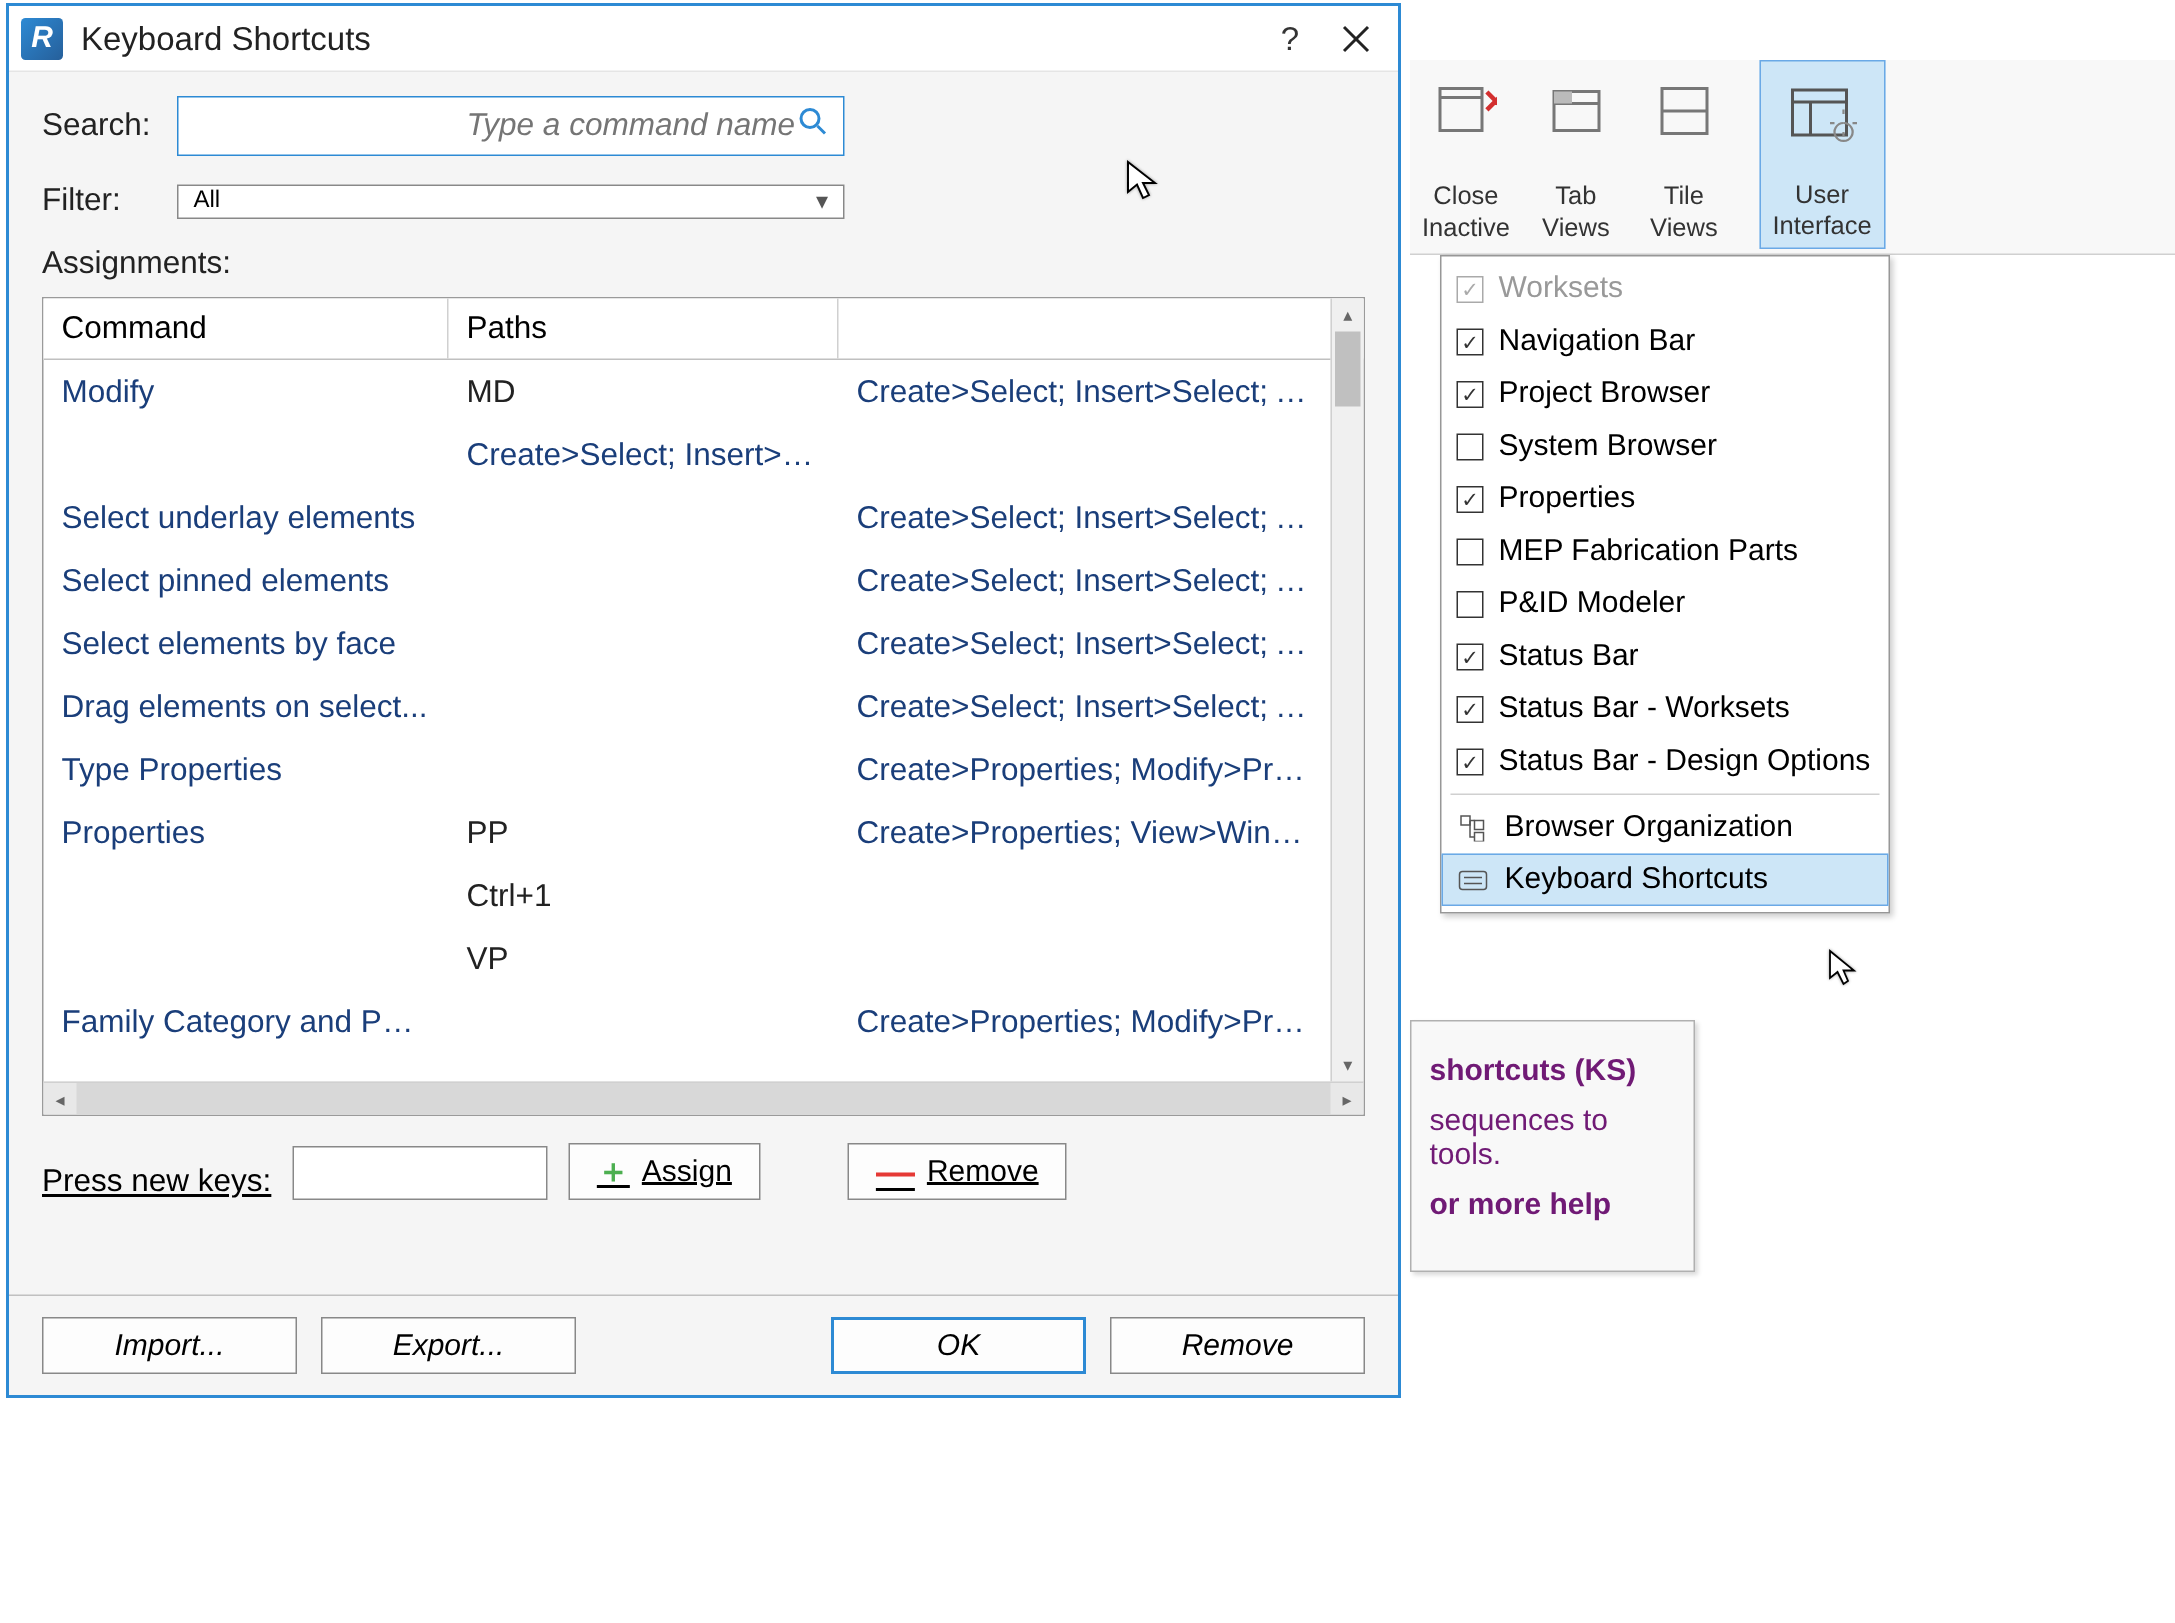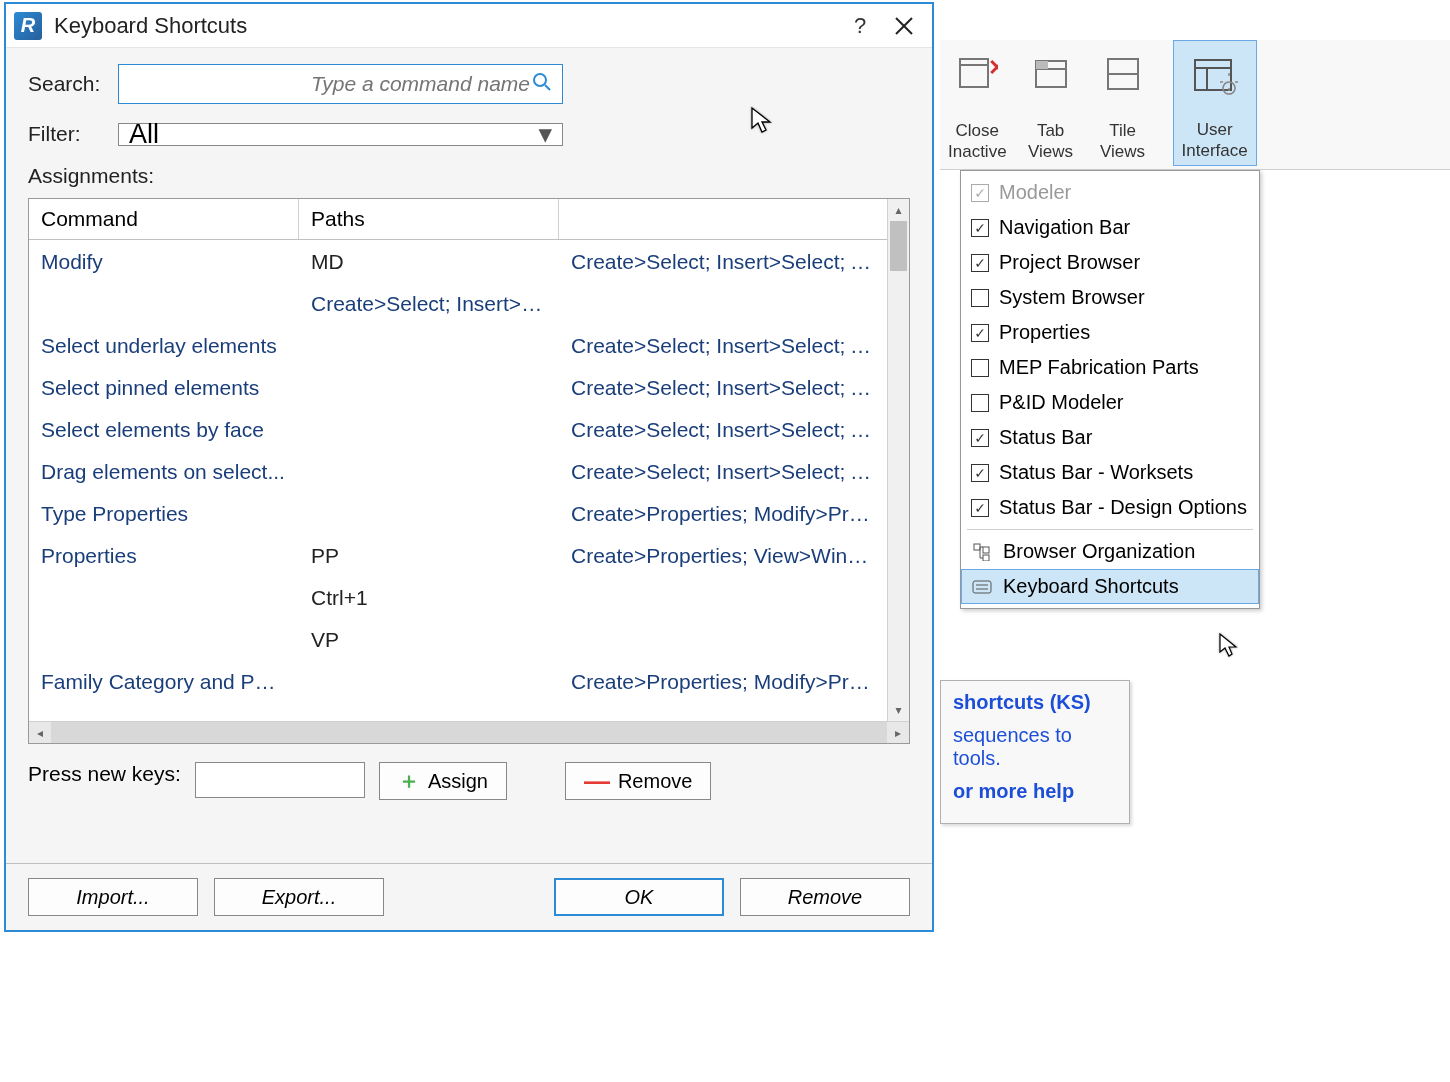--- a/index.html
+++ b/index.html
@@ -77,24 +77,24 @@
   .ui-menu .ic { width:22px; display:inline-flex;justify-content:center; color:#555; }
 
   
   .tooltip {
     position:absolute;
     top:680px;
     left:940px;
     width:190px;
     background:#f8f8f8;
     border:1px solid #b0b0b0;
-    padding:10px 12px;
+    padding:22px 12px;
     font-size:20px;
     box-shadow:2px 2px 3px rgba(0,0,0,0.15);
-    color:#1d4ed8;
+    color:#701a75;
   }
   .tooltip .tline { margin-bottom:10px; }
 
   
   .dialog {
     position:absolute;
     top:2px; left:4px;
     width:930px;
     height:930px;
     background:#f5f5f5;
@@ -132,21 +132,21 @@
     position:relative;
   }
   .search-box input {
     border:0;outline:0;flex:1;font-size:21px;font-style:italic;color:#666;background:transparent;text-align:right;
   }
   .search-box .srch-ic { color:#2d8ad4; font-size:20px;}
   .filter-sel {
     flex:0 0 445px; height:23px;
     border:1px solid #888; background:#fff;
     display:flex;align-items:center;justify-content:space-between;
-    padding:0 10px; font-size:27px;
+    padding:0 10px; font-size:16px;
   }
   .sec-lbl { font-size:21px;color:#222;margin:12px 0 10px 0; }
 
   .table-wrap {
     border:1px solid #9a9a9a;
     background:#fff;
     height:546px;
     position:relative;
     display:flex;
     flex-direction:column;
@@ -177,21 +177,21 @@
   .vscroll .arrow { height:22px;display:flex;align-items:center;justify-content:center;color:#666;font-size:12px;cursor:pointer;}
   .vscroll .thumb { position:absolute; top:22px; left:2px; right:2px; height:50px; background:#c0c0c0;}
   .hscroll {
     position:absolute; left:0; right:0; bottom:0; height:22px;
     background:#e8e8e8; border-top:1px solid #d0d0d0;
     display:flex;align-items:center;justify-content:space-between;
   }
   .hscroll .arrow { width:22px;display:flex;align-items:center;justify-content:center;color:#666;font-size:12px;cursor:pointer;}
   .hscroll .track { flex:1;height:100%;background:#d8d8d8;}
 
-  .press-row { display:flex;align-items:flex-start;gap:14px;margin-top:18px;font-size:21px;}
+  .press-row { display:flex;align-items:flex-end;gap:14px;margin-top:18px;font-size:21px;text-decoration:underline;}
   .press-row input { width:170px;height:36px;border:1px solid #888;font-size:19px;padding:0 6px;}
   .btn {
     height:38px; border:1px solid #888; background:#fdfdfd;
     font-size:20px; display:inline-flex;align-items:center;justify-content:center;
     gap:8px;cursor:pointer;padding:0 18px;
   }
   .btn .plus { color:#4caf50;font-weight:bold;font-size:22px;}
   .btn .minus { color:#e53935;font-weight:bold;font-size:26px;line-height:0;}
 
   .footer {
@@ -258,21 +258,21 @@
         </svg>
     </div>
     <div class="lbl">User
 Interface</div>
   </div>
 </div>
 
 <div class="ui-menu" id="ui-menu">
     <div class="item disabled">
       <span class="chk disabled">✓</span>
-      <span>Modeler</span>
+      <span>Worksets</span>
     </div>
     <div class="item">
       <span class="chk">✓</span>
       <span>Navigation Bar</span>
     </div>
     <div class="item">
       <span class="chk">✓</span>
       <span>Project Browser</span>
     </div>
     <div class="item">

